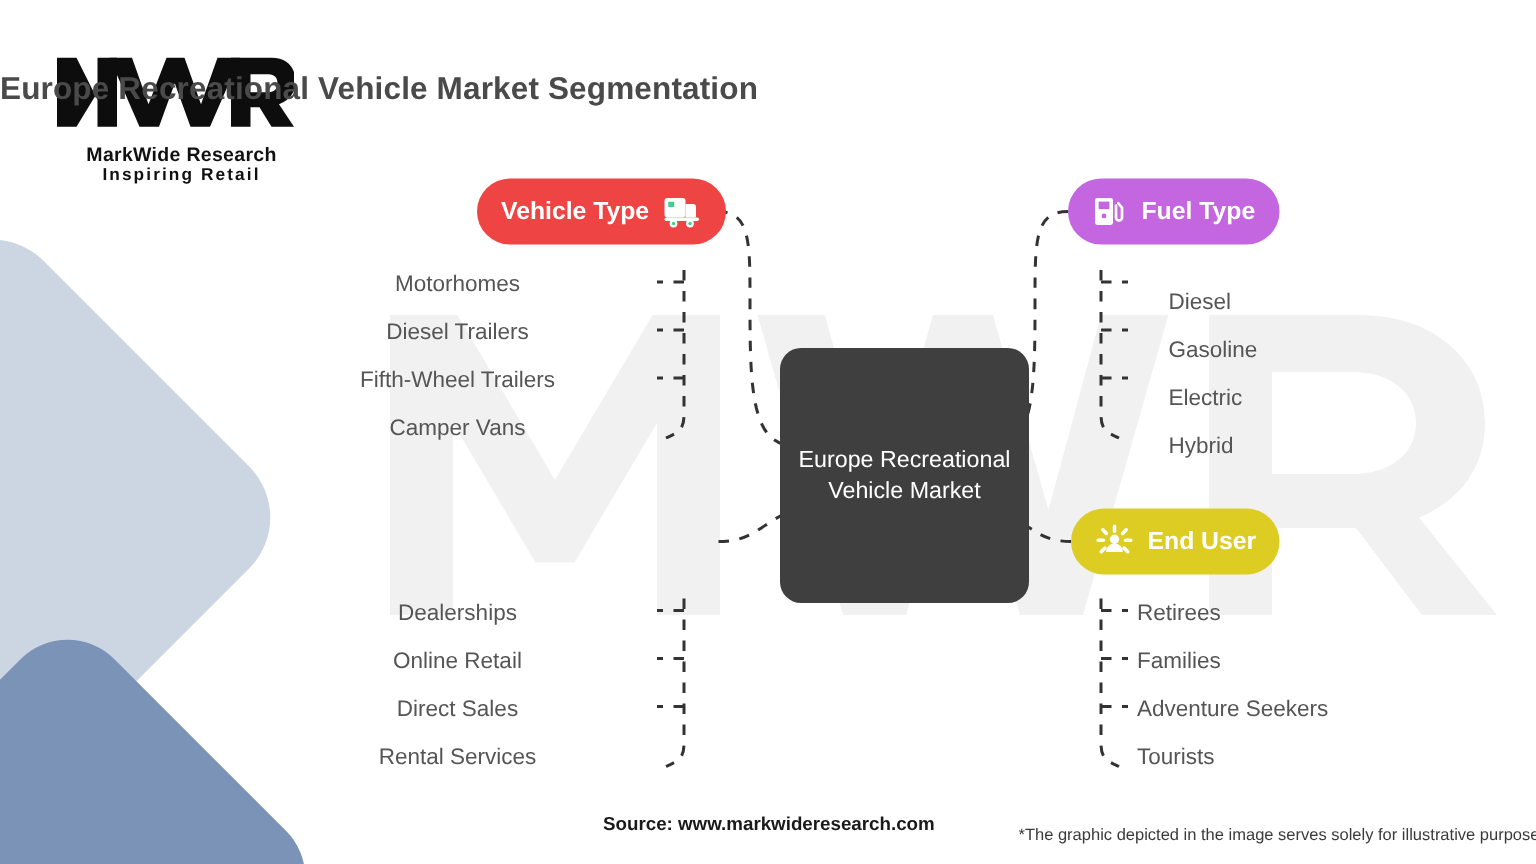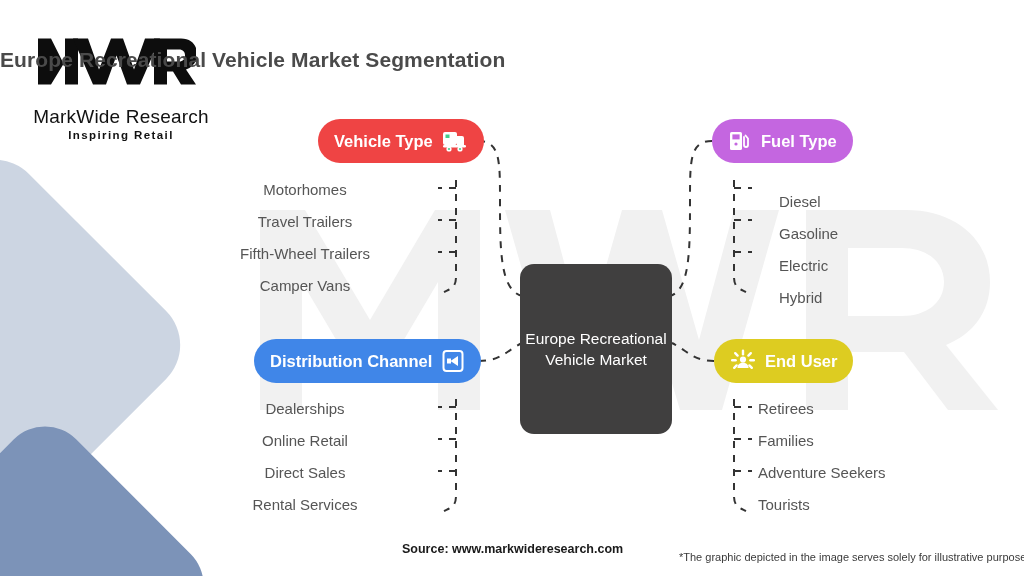--- a/index.html
+++ b/index.html
@@ -44,23 +44,23 @@
   }
   .watermark svg { width: 100%; height: 100%; display: block; }
 
   
   .logo {
     position: absolute; left: 28px; top: 32px;
     width: 200px; height: 92px;
   }
   .logo-mark { width: 160px; height: 56px; display: block; margin-left: 8px; }
   .logo-name {
-    font-size: 19px; font-weight: normal; color: #111;
+    font-size: 13px; font-weight: bold; color: #111;
     letter-spacing: .2px; text-align: center; width: 186px;
-    margin-top: 18px;
+    margin-top: 7px;
   }
   .logo-tag {
     font-size: 11.5px; font-weight: bold; color: #111;
     letter-spacing: 1.4px; text-align: center; width: 186px;
     margin-top: 1px;
   }
 
   .title {
     position: absolute; left: 0; top: 48px; width: 1024px;
     text-align: left;
@@ -71,29 +71,28 @@
   
   .connectors {
     position: absolute; left: 0; top: 0;
     width: 1024px; height: 576px;
   }
 
   
   .center-node {
     position: absolute;
     left: 520px; top: 232px;
-    width: 152px; height: 170px;
+    width: 166px; height: 170px;
     background: #403f3f;
     border-radius: 14px;
     display: flex; align-items: center; justify-content: center;
     color: #ffffff;
     font-size: 15.5px; line-height: 21px;
     text-align: center;
     font-weight: normal;
-    margin-top: 32px;
   }
 
   
   .pill {
     position: absolute;
     display: flex; align-items: center; gap: 9px;
     border-radius: 22px;
     padding: 0 16px;
     height: 44px;
     color: #ffffff;
@@ -227,30 +226,20 @@
       <svg width="24" height="24" viewBox="0 0 24 24" xmlns="http://www.w3.org/2000/svg">
         <rect x="2" y="3" width="12" height="18" rx="1.6" fill="#ffffff"></rect>
         <rect x="4.4" y="5.4" width="7.2" height="5" fill="#c466e0"></rect>
         <circle cx="8" cy="15" r="1.6" fill="#c466e0"></circle>
         <path d="M16 8 v8 a2 2 0 0 0 4 0 V9.5 l-2.5-3" fill="none" stroke="#ffffff" stroke-width="1.8" stroke-linecap="round"></path>
       </svg>
     </span>
     <span>Fuel Type</span>
   </div>
 
-  <div class="pill pill-dist">
-    <span>Distribution Channel</span>
-    <span class="pill-icon">
-      <svg width="24" height="24" viewBox="0 0 24 24" xmlns="http://www.w3.org/2000/svg">
-        <rect x="2.5" y="2" width="19" height="20" rx="3" fill="none" stroke="#ffffff" stroke-width="2"></rect>
-        <path d="M17 7 L9.5 12 L17 17 Z" fill="#ffffff"></path>
-        <rect x="6" y="9.5" width="4" height="5" fill="#ffffff"></rect>
-      </svg>
-    </span>
-  </div>
 
   <div class="pill pill-end">
     <span class="pill-icon">
       <svg width="26" height="24" viewBox="0 0 26 24" xmlns="http://www.w3.org/2000/svg">
         <circle cx="13" cy="10.5" r="3.1" fill="#ffffff"></circle>
         <path d="M7.4 19 a5.6 5.6 0 0 1 11.2 0 z" fill="#ffffff"></path>
         <g stroke="#ffffff" stroke-width="2.4" stroke-linecap="round">
           <path d="M13 5.2 V1.8"></path>
           <path d="M7.6 6.6 L5.2 4.2"></path>
           <path d="M18.4 6.6 L20.8 4.2"></path>
@@ -259,21 +248,21 @@
           <path d="M6.6 16.4 L4.2 18.8"></path>
           <path d="M19.4 16.4 L21.8 18.8"></path>
         </g>
       </svg>
     </span>
     <span>End User</span>
   </div>
 
   <div class="leaf-list list-vt right-aligned">
     <div class="leaf">Motorhomes</div>
-    <div class="leaf">Travel Trailers</div>
+    <div class="leaf">Diesel Trailers</div>
     <div class="leaf">Fifth-Wheel Trailers</div>
     <div class="leaf">Camper Vans</div>
   </div>
 
   <div class="leaf-list list-dc right-aligned">
     <div class="leaf">Dealerships</div>
     <div class="leaf">Online Retail</div>
     <div class="leaf">Direct Sales</div>
     <div class="leaf">Rental Services</div>
   </div>

